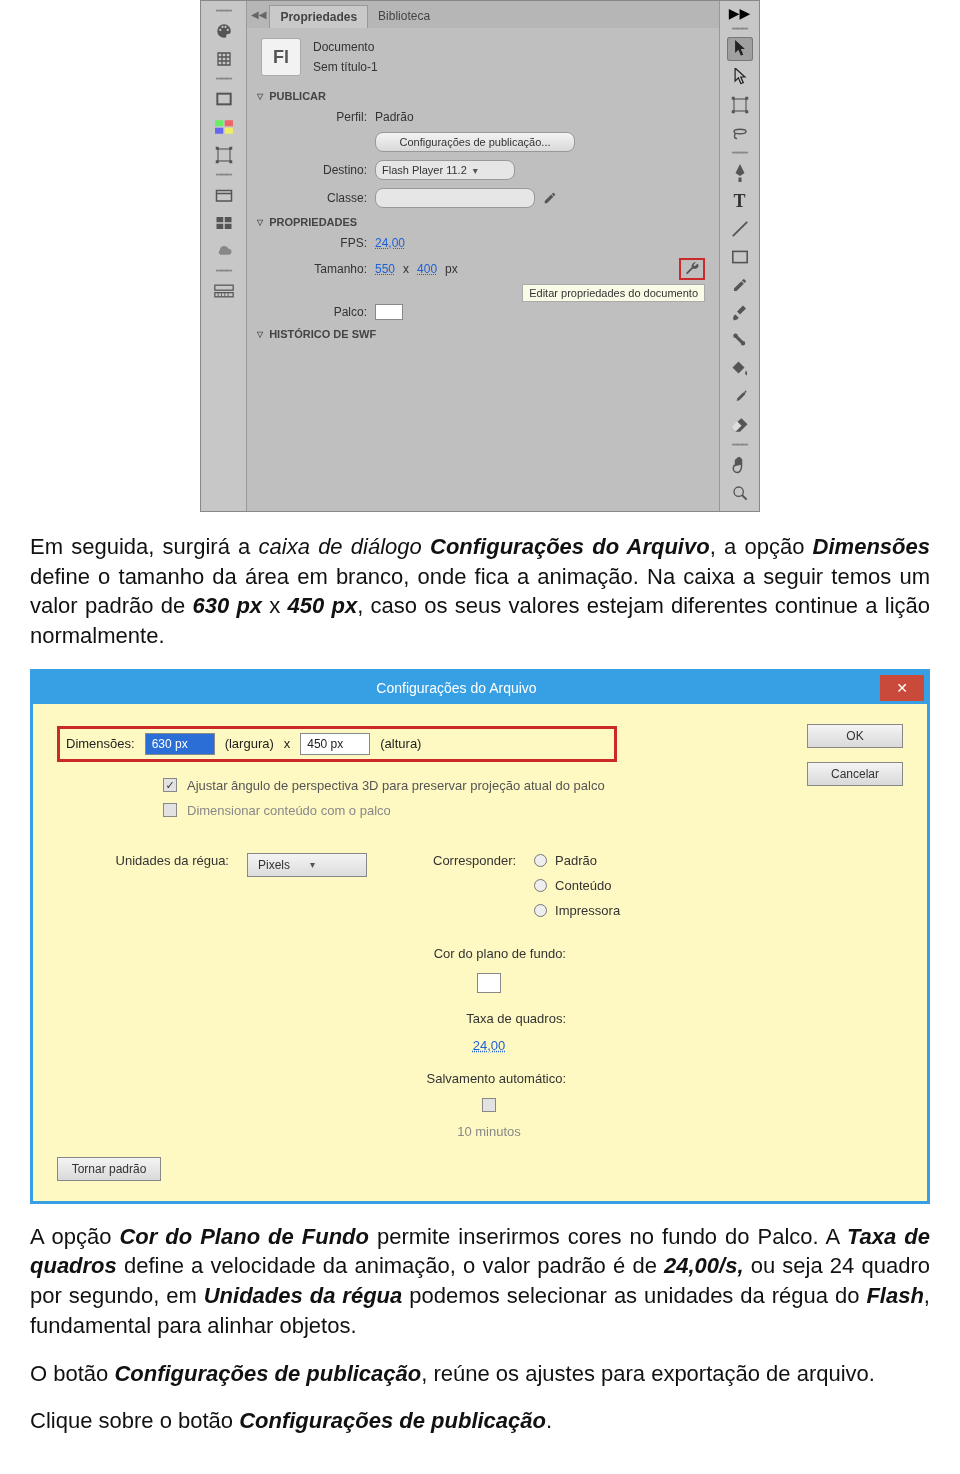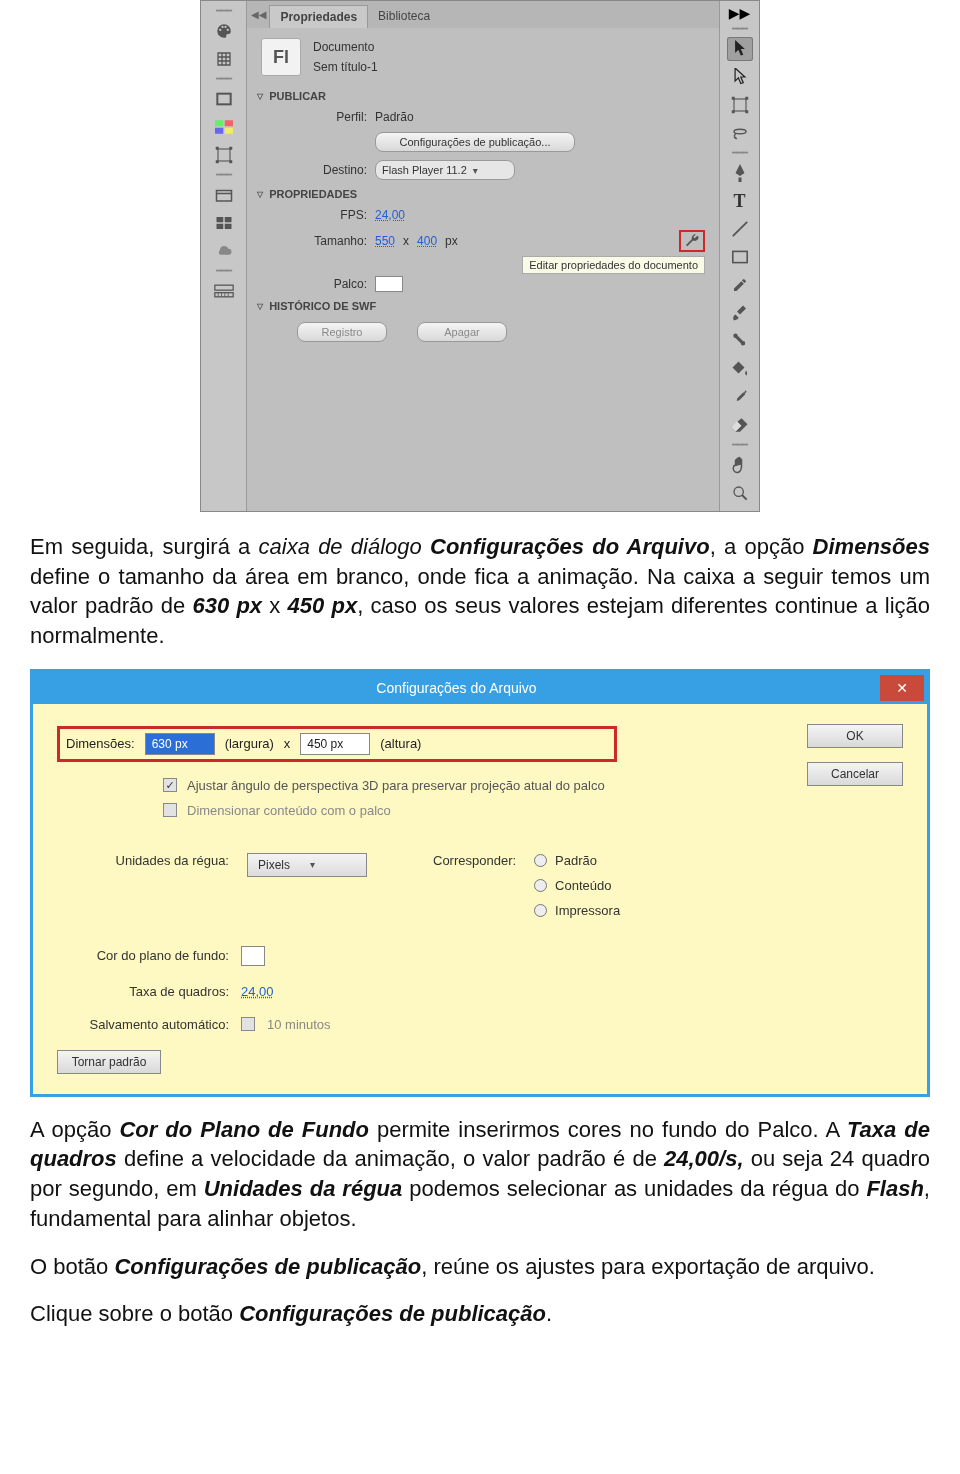--- a/index.html
+++ b/index.html
@@ -83,21 +83,21 @@
   .winbtn { width:96px; height:24px; background:linear-gradient(#f4f4f4,#d9d9d9); border:1px solid #888; font-size:12px; display:flex; align-items:center; justify-content:center; color:#333; }
   .opt-row { display:flex; align-items:center; gap:10px; font-size:13px; color:#555; margin-top:16px; padding-left:106px; }
   .check { width:14px; height:14px; border:1px solid #888; background:#e2e2e2; display:flex; align-items:center; justify-content:center; font-size:11px; color:#333; }
   .match-row { display:flex; align-items:flex-start; gap:18px; font-size:13px; color:#333; margin-top:35px; padding-left:18px; }
   .match-row .lbl { width:154px; text-align:right; }
   .combo { background:linear-gradient(#f4f4f4,#dcdcdc); border:1px solid #888; height:24px; padding:0 10px; display:flex; align-items:center; gap:20px; font-size:12px; }
   .combo::after { content:"▾"; font-size:10px; color:#555; }
   .radio-col { display:flex; flex-direction:column; gap:10px; font-size:13px; }
   .radio-col .ritem { display:flex; align-items:center; gap:8px; }
   .radio { width:13px; height:13px; border:1px solid #777; border-radius:50%; background:#eee; }
-  .simple-row { display:flex; align-items:center; gap:12px; font-size:13px; color:#333; margin-top:18px; padding-left:18px; }
+  .simple-row { display:flex; align-items:center; gap:12px; font-size:13px; color:#333; margin-top:18px; padding-left:18px;flex-direction:column; }
   .simple-row .lbl { width:154px; text-align:right; }
   .simple-row .link { color:#1e60d6; text-decoration: underline dotted; }
   .muted { color:#888; }
   
   svg { display:block; }
 </style>
 </head>
 <body>
 
 <div class="panel-fig">
@@ -190,20 +190,29 @@
       <div class="row">
         <span class="lbl">Perfil:</span>
         <span>Padrão</span>
       </div>
       <div class="row" style="padding-left:128px;">
         <div class="ffield btn" style="width:200px;justify-content:center;">Configurações de publicação...</div>
       </div>
       <div class="row">
         <span class="lbl">Destino:</span>
         <div class="ffield dd" style="width:140px;">Flash Player 11.2</div>
+      </div>
+      <div class="row">
+        <span class="lbl">Classe:</span>
+        <div class="ffield" style="width:160px;"></div>
+        <span class="imgbtn">
+          <svg width="14" height="14" viewBox="0 0 24 24">
+              <path fill="#555" d="M3 17.25V21h3.75L17.8 9.94l-3.75-3.75L3 17.25zM20.7 7.04a1 1 0 000-1.41l-2.34-2.34a1 1 0 00-1.41 0L15 5.24l3.75 3.75 1.95-1.95z"></path>
+            </svg>
+        </span>
       </div>
 
       <div class="section-head">
         <span class="tri">▽</span>
         <span>PROPRIEDADES</span>
       </div>
       <div class="row">
         <span class="lbl">FPS:</span>
         <span class="linkval">24,00</span>
       </div>
@@ -224,24 +233,20 @@
         <div class="tooltip">Editar propriedades do documento</div>
       </div>
       <div class="row" style="margin-top:-6px;">
         <span class="lbl">Palco:</span>
         <div class="swatch"></div>
       </div>
 
       <div class="section-head">
         <span class="tri">▽</span>
         <span>HISTÓRICO DE SWF</span>
-      </div>
-      <div class="hist-btns">
-        <div class="ffield btn">Registro</div>
-        <div class="ffield btn">Apagar</div>
       </div>
     </div>
 
     <div class="rt">
       <span class="coll" style="margin-bottom:2px;">▶▶</span>
       <div class="grip">━━━</div>
       <div class="tbtn active">
         <svg width="14" height="18" viewBox="0 0 16 22">
             <path fill="#222" d="M2 0l0 16 4-4 3 7 3-1-3-7 5 0z"></path>
           </svg>

